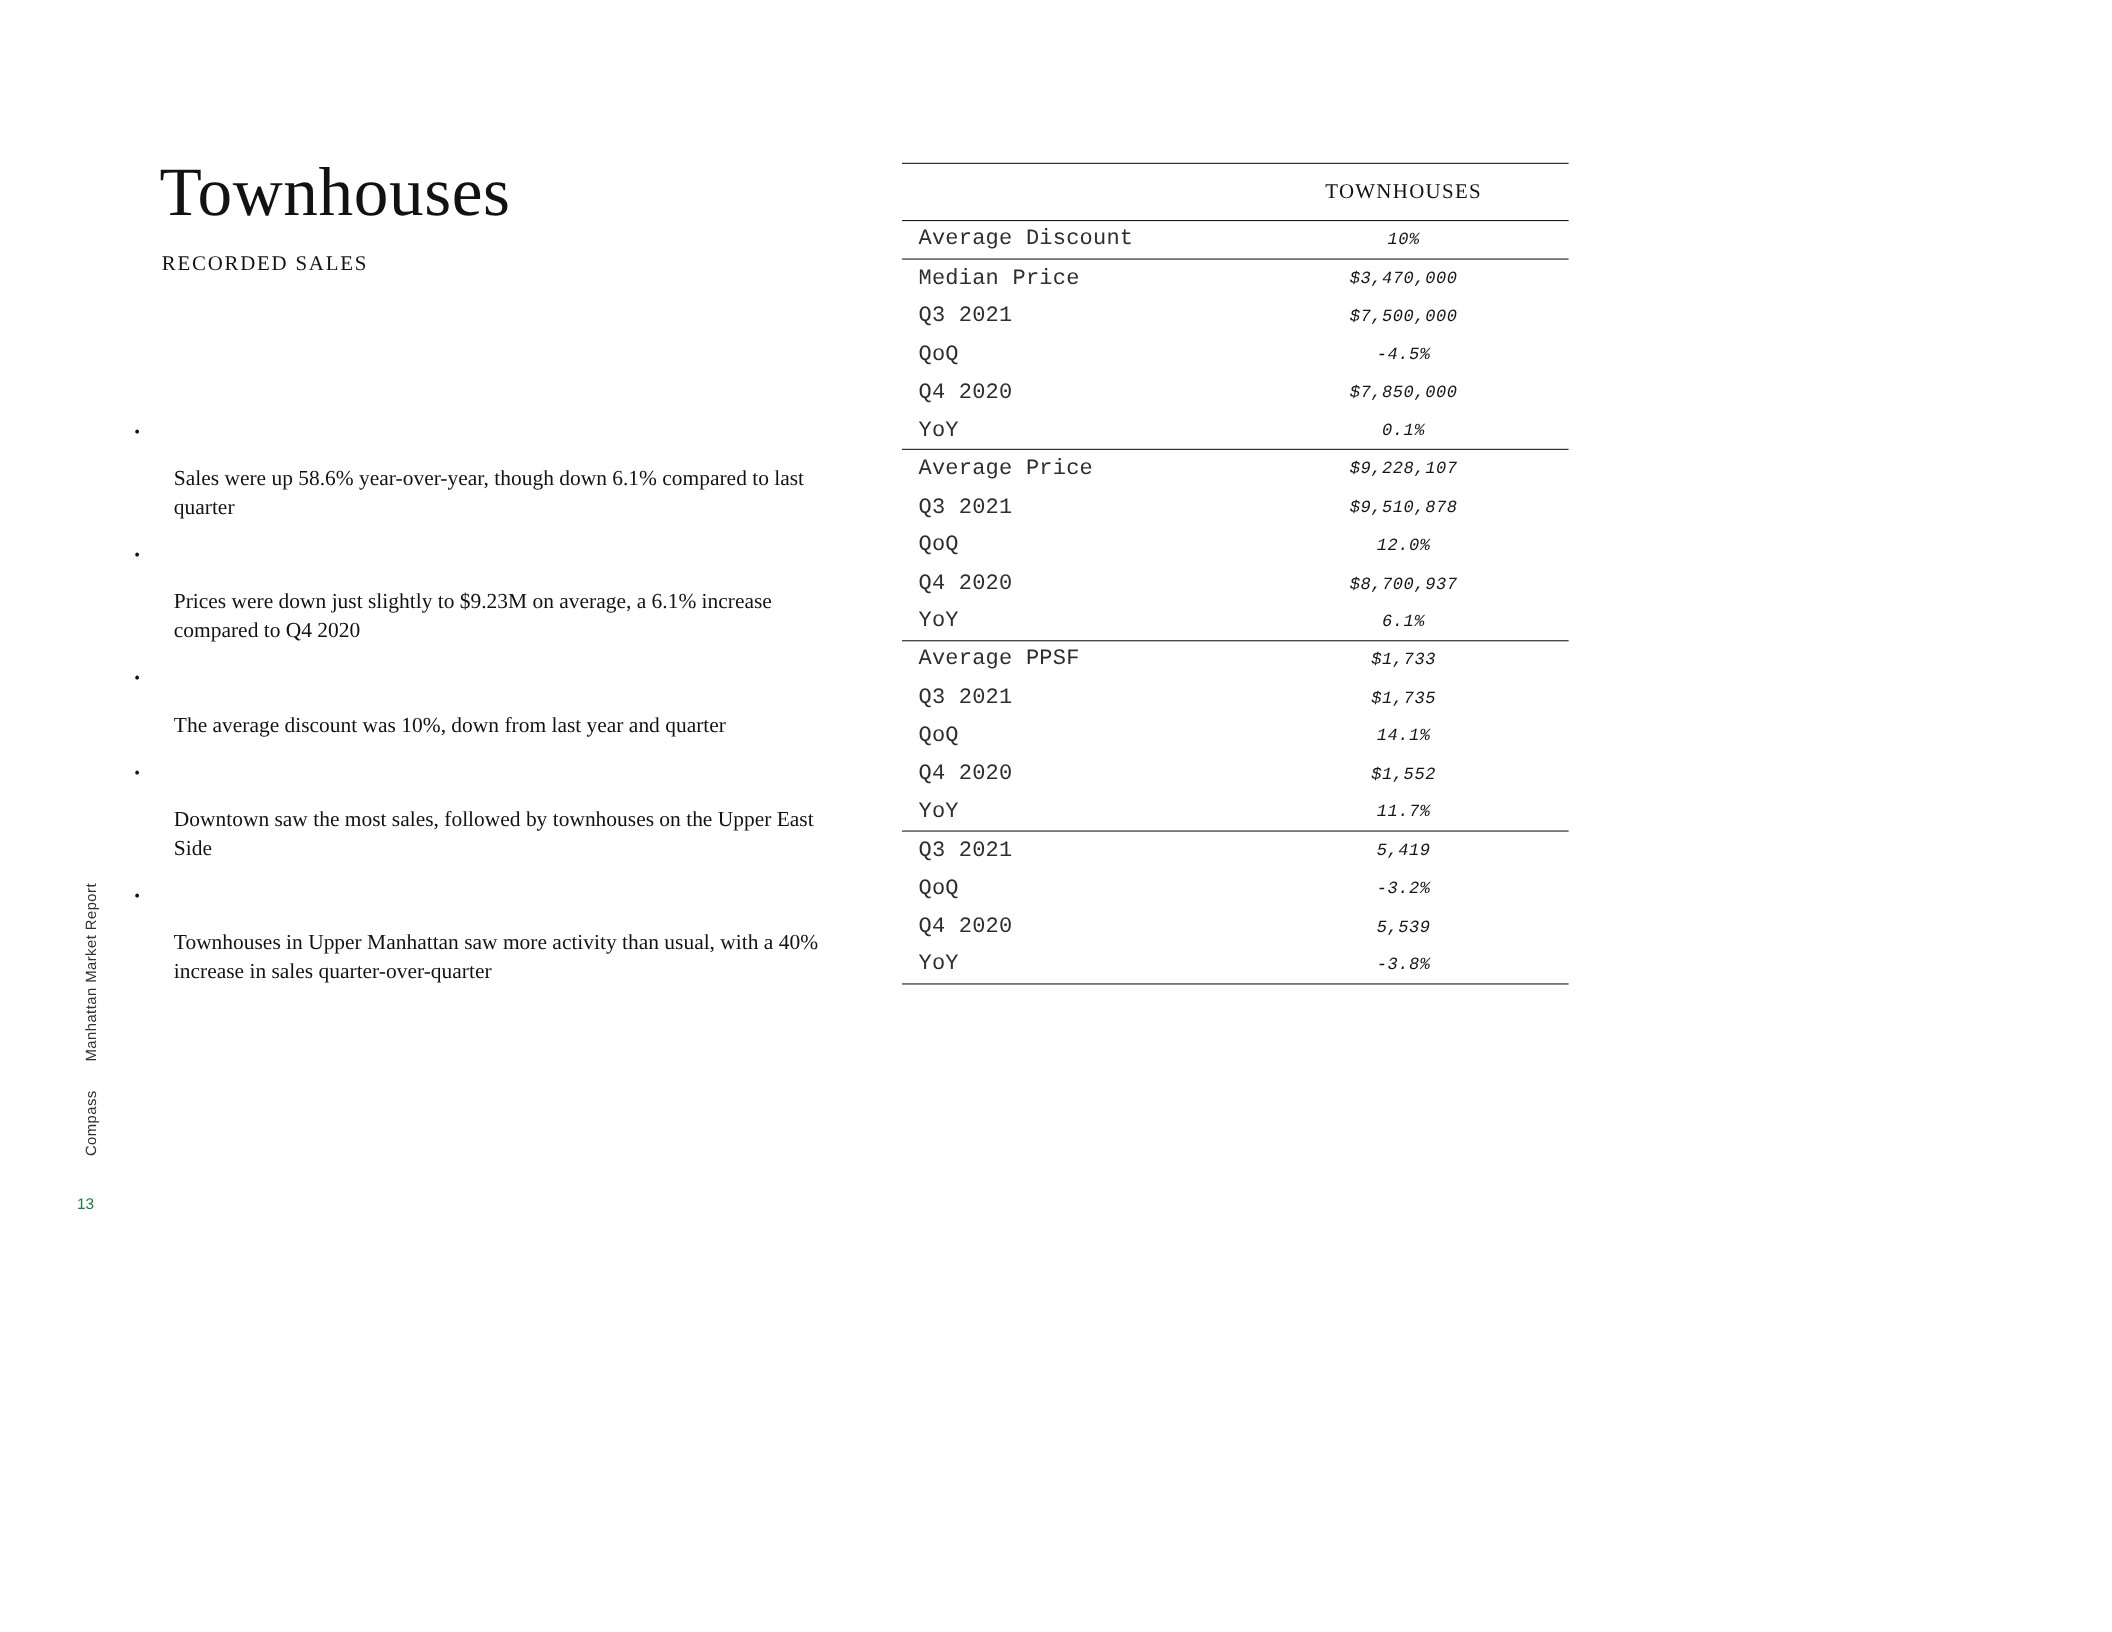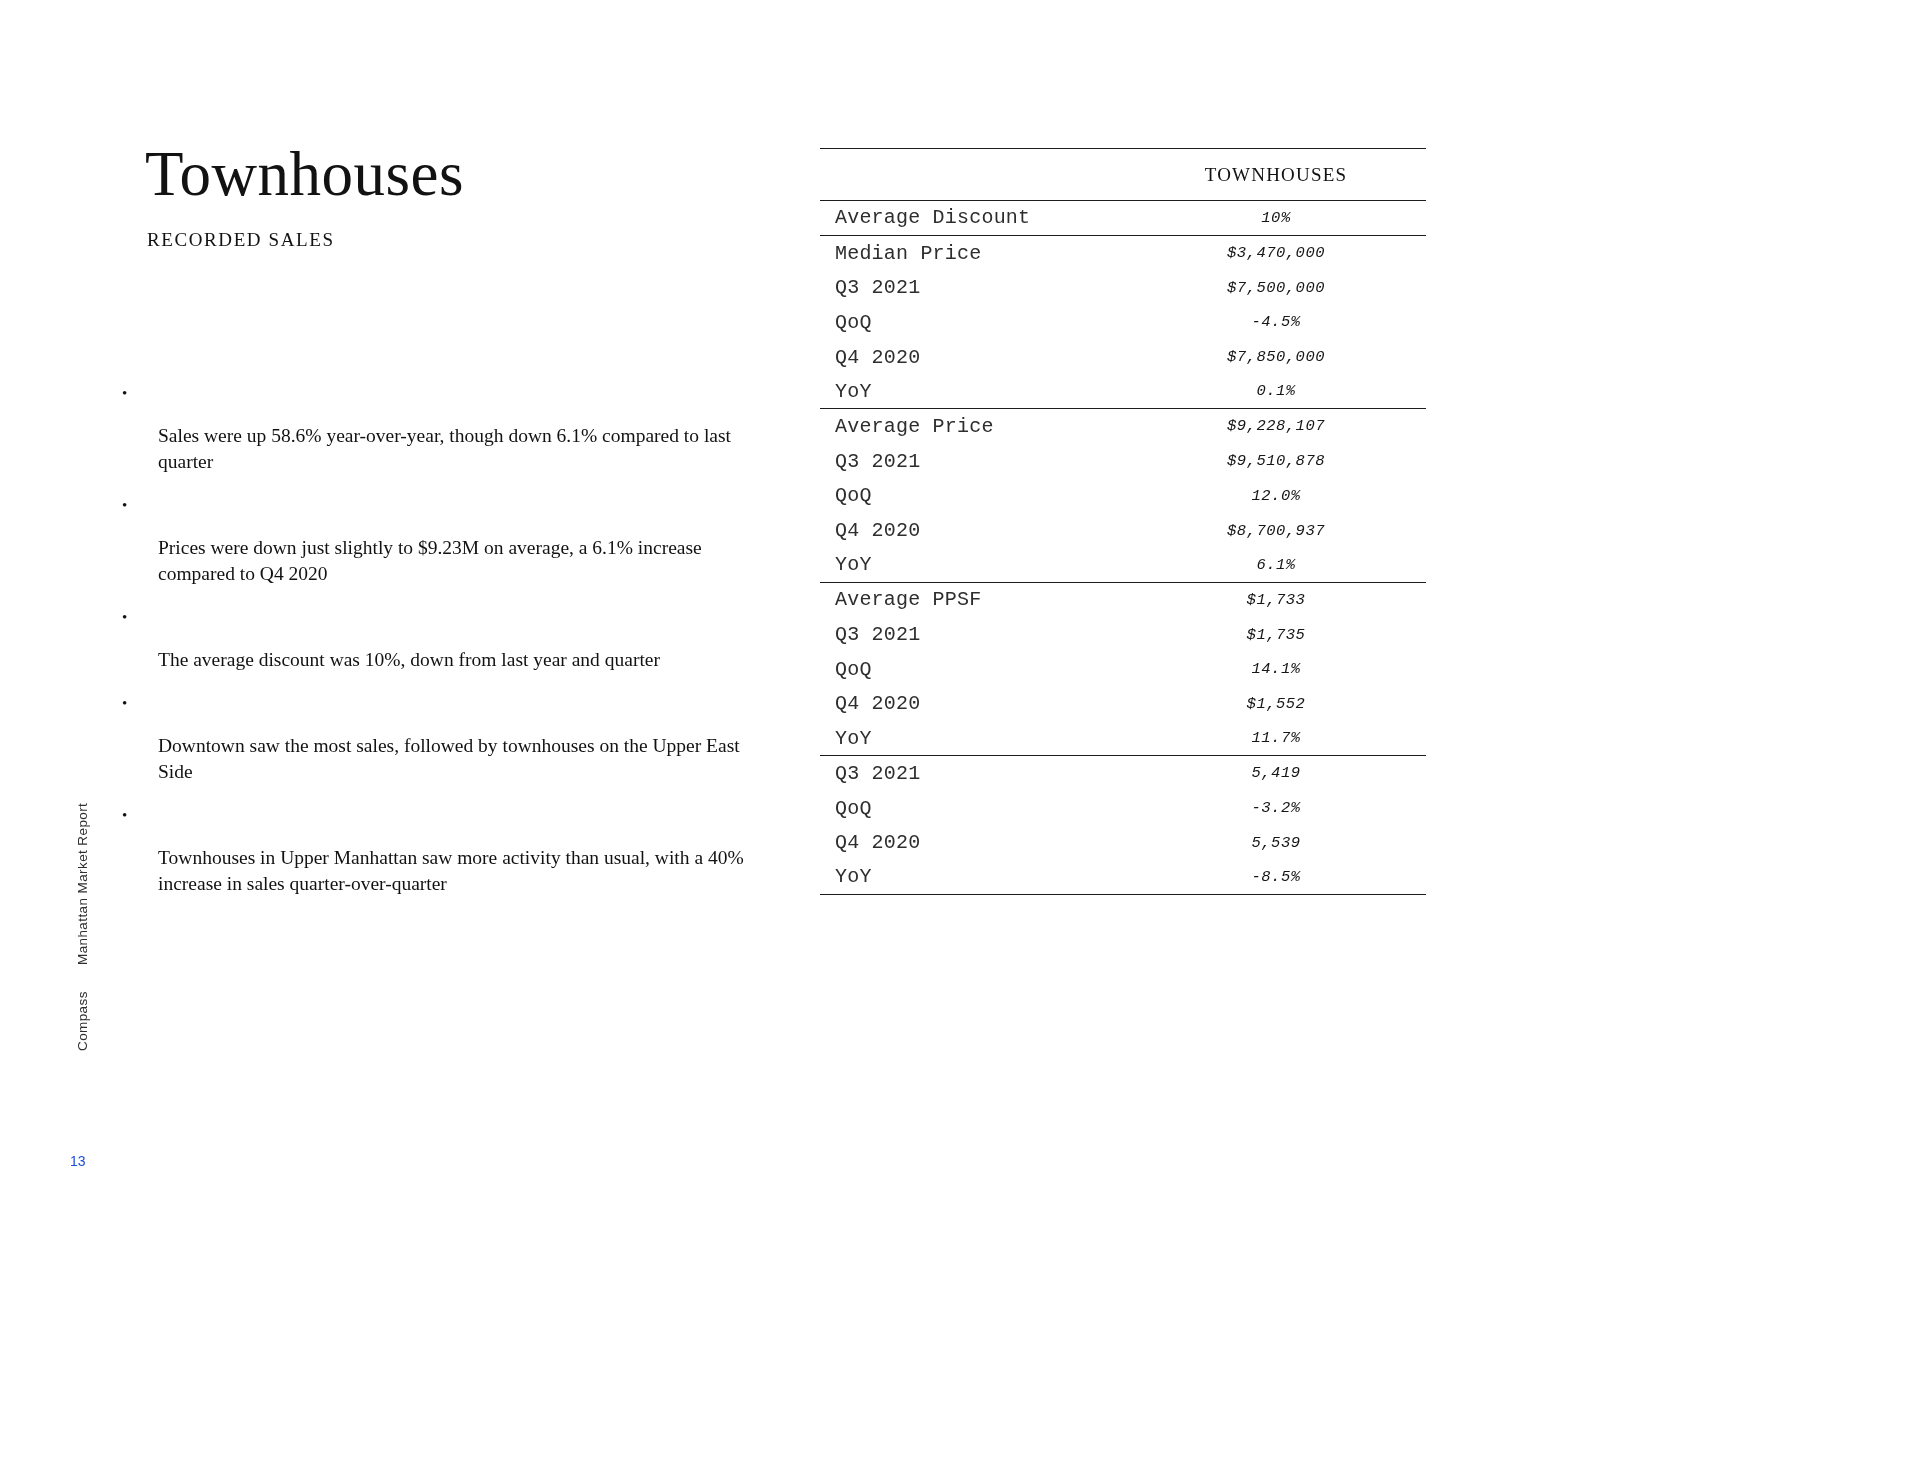--- a/index.html
+++ b/index.html
@@ -67,23 +67,23 @@
     font-family: "Liberation Sans", sans-serif;
     font-size: 13.5px;
     letter-spacing: 0.4px;
     color: #2f2f2f;
   }
   .vtext-report { left: 75px; top: 965px; }
   .vtext-brand  { left: 75px; top: 1051px; }
   .page-number {
     position: absolute;
     left: 70px;
-    top: 1153px;
+    top: 1086px;
     font-size: 14px;
-    color: #1d4ed8;
+    color: #15803d;
   }
 
   
   .ttable {
     position: absolute;
     left: 820px;
     top: 148px;
     width: 606px;
     border-top: 1.5px solid #1c1c1c;
   }
@@ -238,21 +238,21 @@
     <div class="trow">
       <span class="tlabel">QoQ</span>
       <span class="tvalue">-3.2%</span>
     </div>
     <div class="trow">
       <span class="tlabel">Q4 2020</span>
       <span class="tvalue">5,539</span>
     </div>
     <div class="trow sep">
       <span class="tlabel">YoY</span>
-      <span class="tvalue">-8.5%</span>
+      <span class="tvalue">-3.8%</span>
     </div>
   </div>
 
   <div class="vtext vtext-report">Manhattan Market Report</div>
   <div class="vtext vtext-brand">Compass</div>
   <div class="page-number">13</div>
 
 </div>
 
 </body></html>

